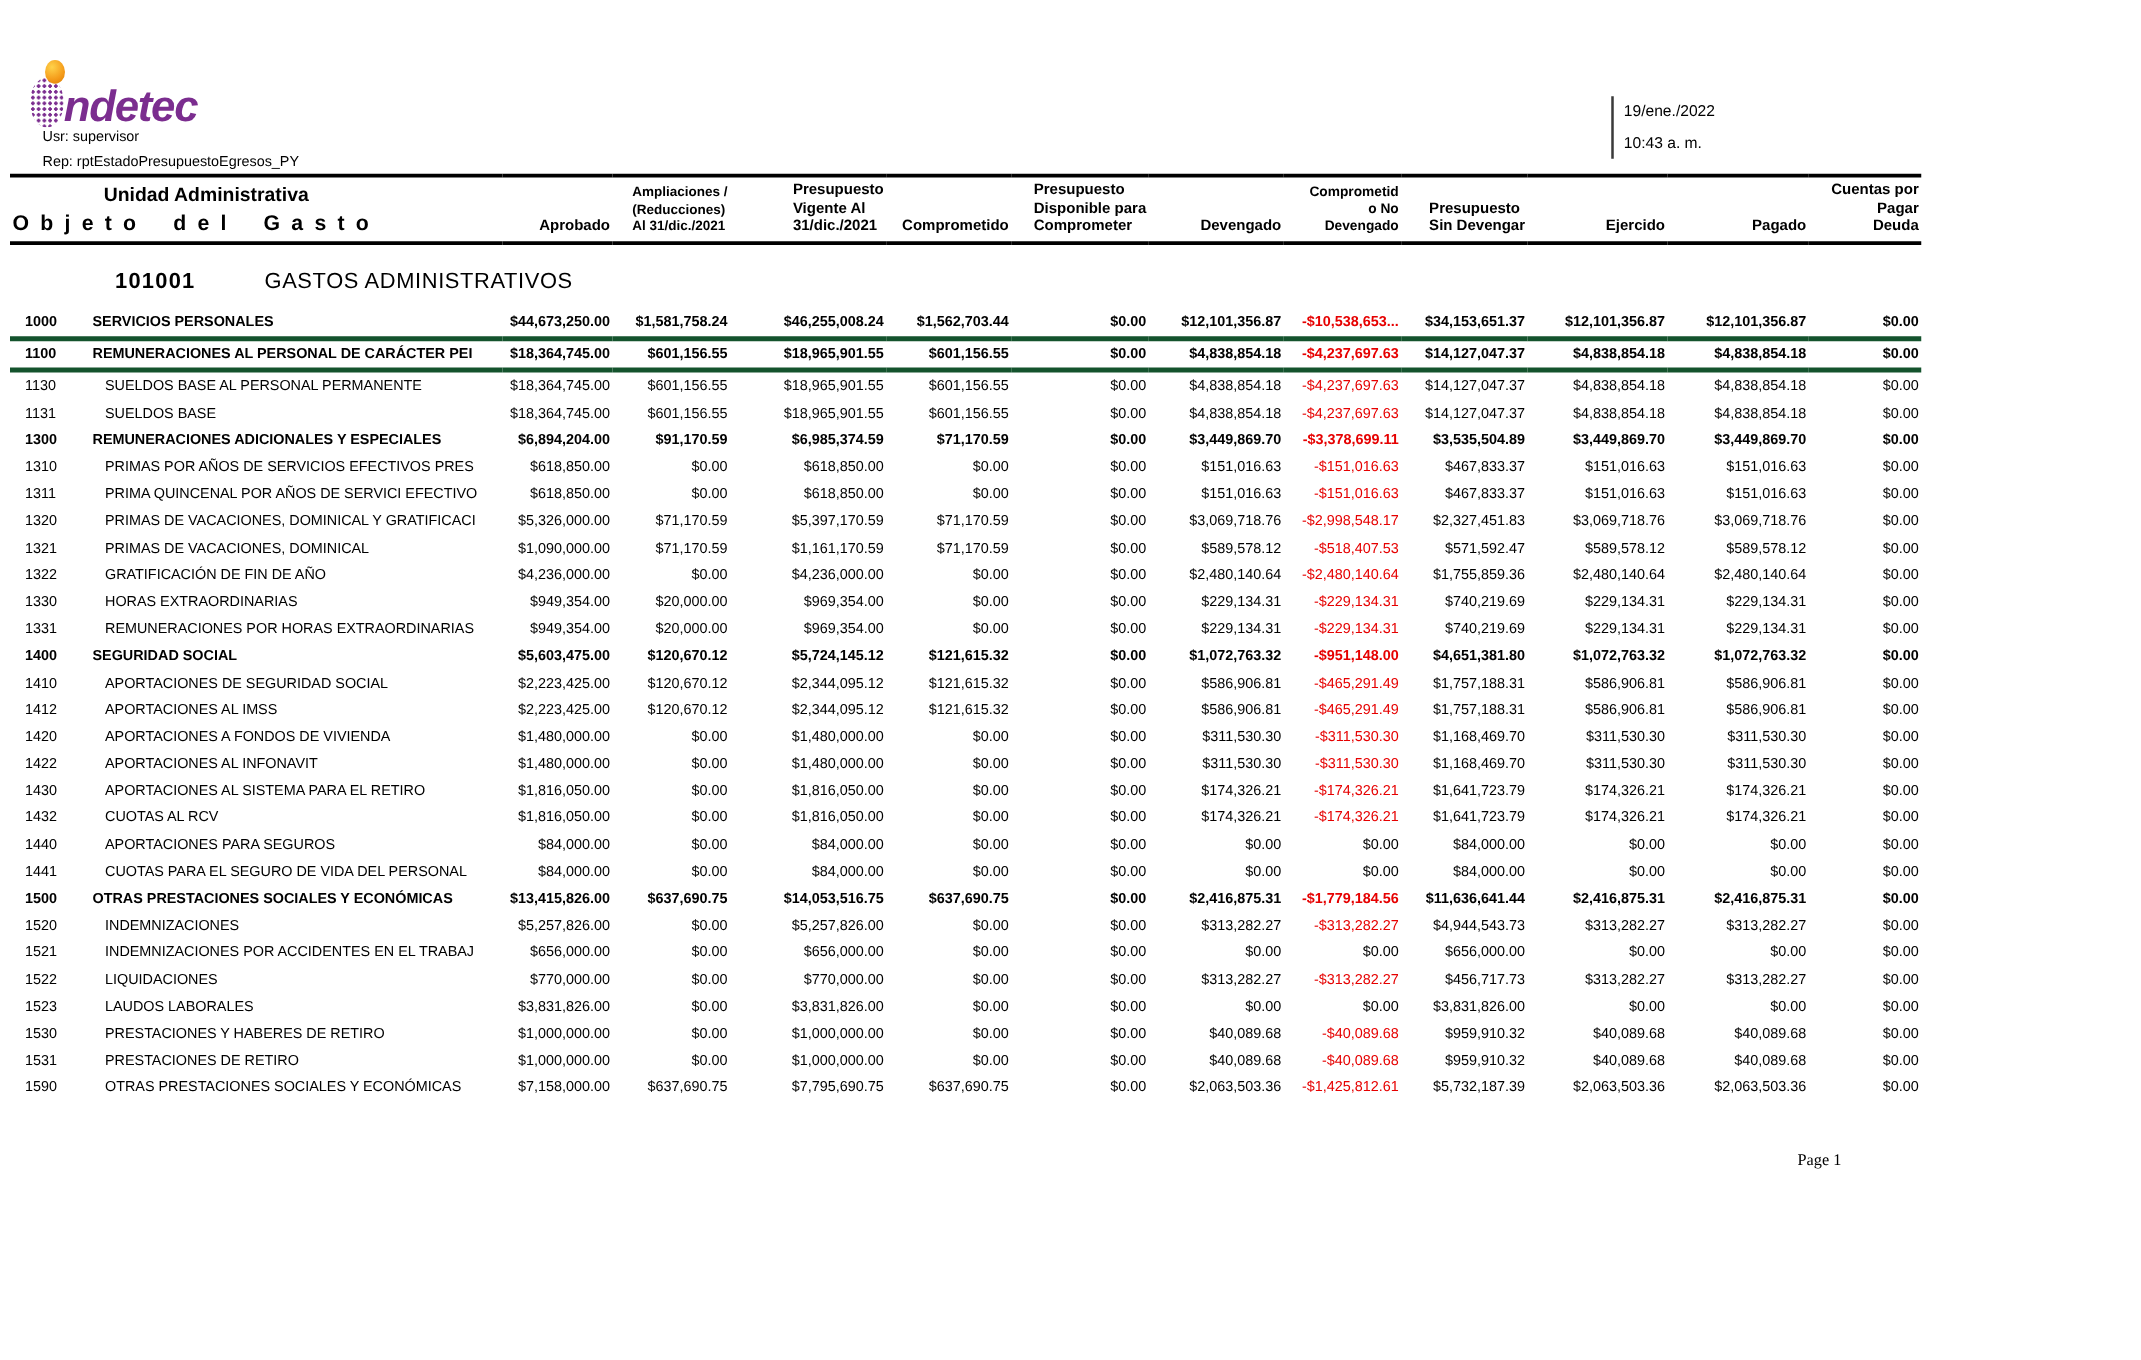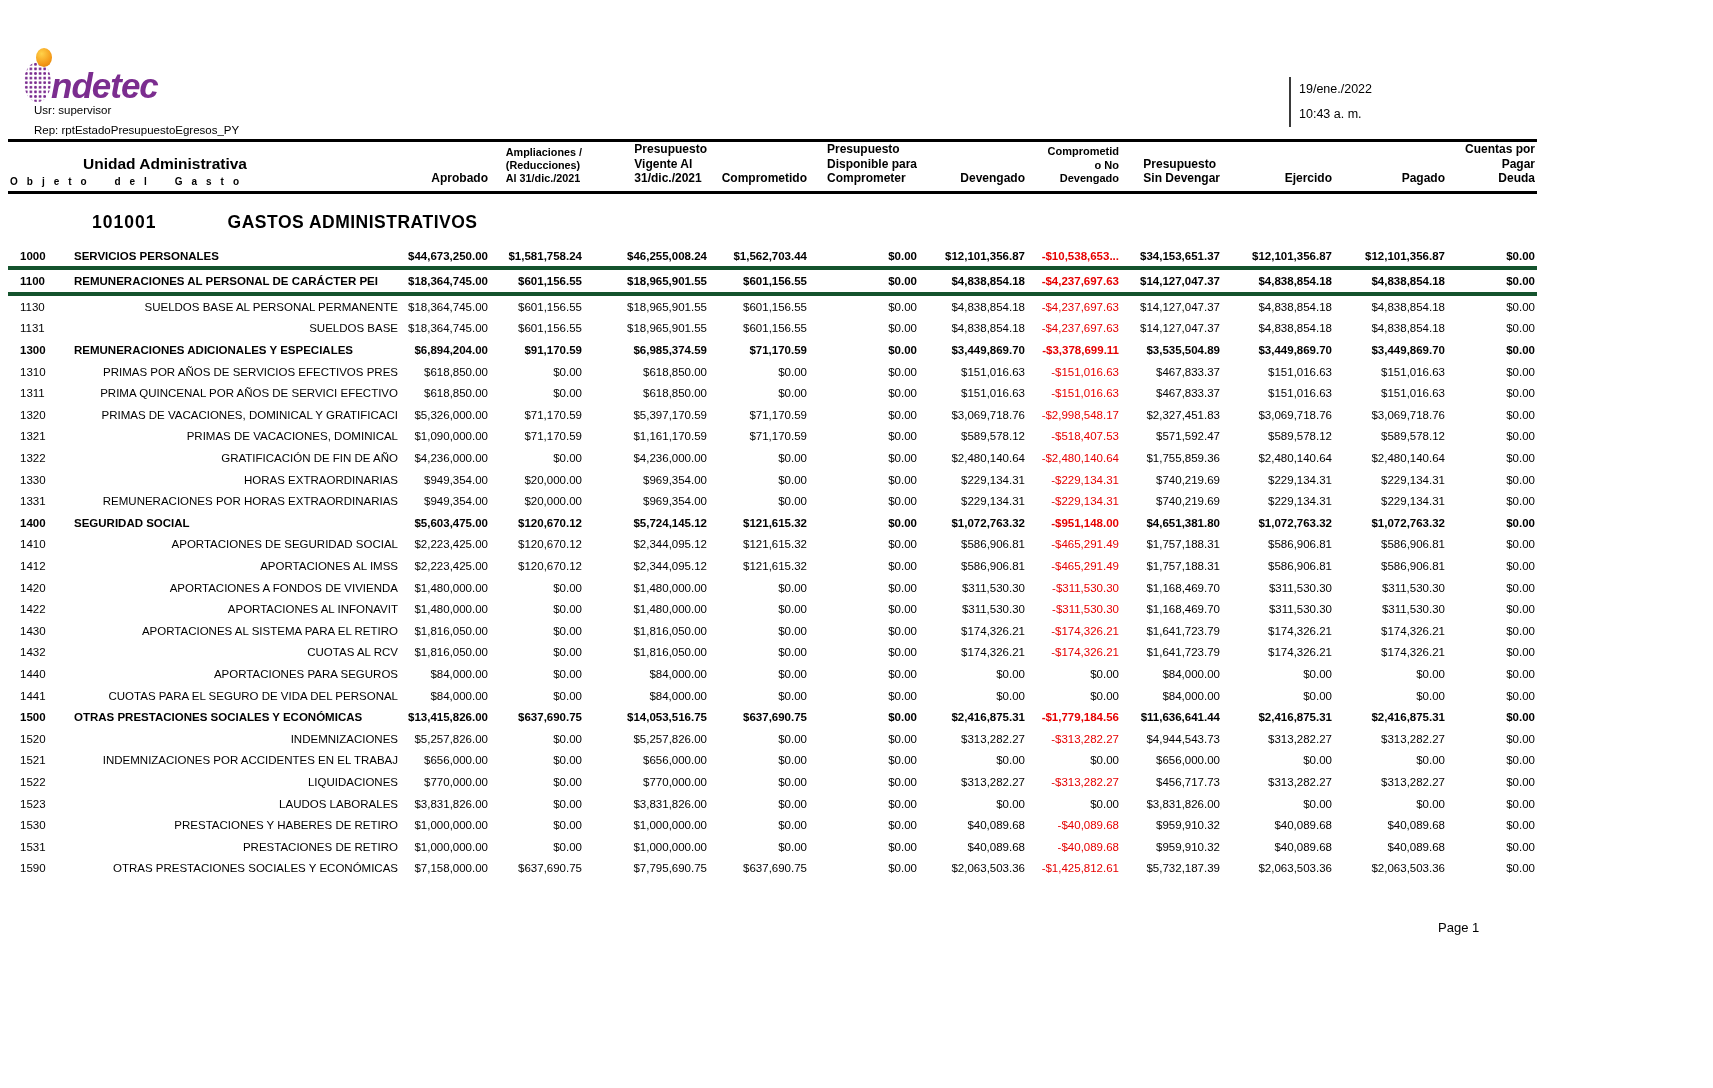--- a/index.html
+++ b/index.html
@@ -44,44 +44,44 @@
 
   
   .report-table {
     position:absolute; left:8px; top:139px; width:1529px;
     border-collapse:collapse; table-layout:fixed;
     border-top:3px solid #000;
   }
   thead th { border-bottom:3px solid #000; }
   .th-left { vertical-align:bottom; padding:6px 0 3px 0; }
   .ua { font-size:15.5px; font-weight:bold; text-align:center; margin-right:80px; white-space:nowrap; }
-  .og { font-size:10px; font-weight:bold; letter-spacing:9px; word-spacing:7px;
+  .og { font-size:17px; font-weight:bold; letter-spacing:9px; word-spacing:7px;
         text-align:left; padding:3px 0 1px 2px; white-space:nowrap; }
   .h-col { vertical-align:bottom; text-align:right; font-size:12px; font-weight:bold;
            padding:0 2px 5px 0; line-height:1.22; }
   .h-col .hl { display:inline-block; text-align:left; white-space:pre-line; }
   .h-col-1 .hl { text-align:left; font-size:10.8px; }
   .h-col-6 .hl { text-align:right; font-size:11px; }
   .h-col-10 .hl { text-align:right; }
 
   tbody td { font-size:11.5px; }
   .section-row td { padding:18px 0 12px 0; }
   .sec-code { font-weight:bold; font-size:17.5px; margin-left:84px; letter-spacing:1px; }
-  .sec-name { font-weight:bold; font-size:17.5px; margin-left:68px; letter-spacing:0.5px; }
+  .sec-name { font-weight:normal; font-size:17.5px; margin-left:52px; letter-spacing:0.5px; }
 
   .row td { padding:4.8px 2px 4.8px 0; }
   .row .code { padding-left:12px; }
   .row.chapter td, .row.group td { font-weight:bold; }
   .row.u td { border-bottom:4px solid #14532d; }
   .row .label { overflow:hidden; white-space:nowrap; padding-right:4px; padding-left:2px; }
-  .row.detail .label { padding-left:12px;text-align:right; }
+  .row.detail .label { padding-left:12px; }
   .num { text-align:right; white-space:nowrap; }
   .neg { color:#e60000; }
 
-  .footer { position:absolute; left:1438px; top:920px; font-size:13px; }
+  .footer { position:absolute; left:1438px; top:920px; font-size:13px;font-family:Liberation Serif, serif; }
 </style>
 </head>
 <body>
 
 <div class="page">
 
   <div class="logo">
     <div class="logo-mark">
       <span class="dotbody"></span>
       <span class="dothead"></span>

